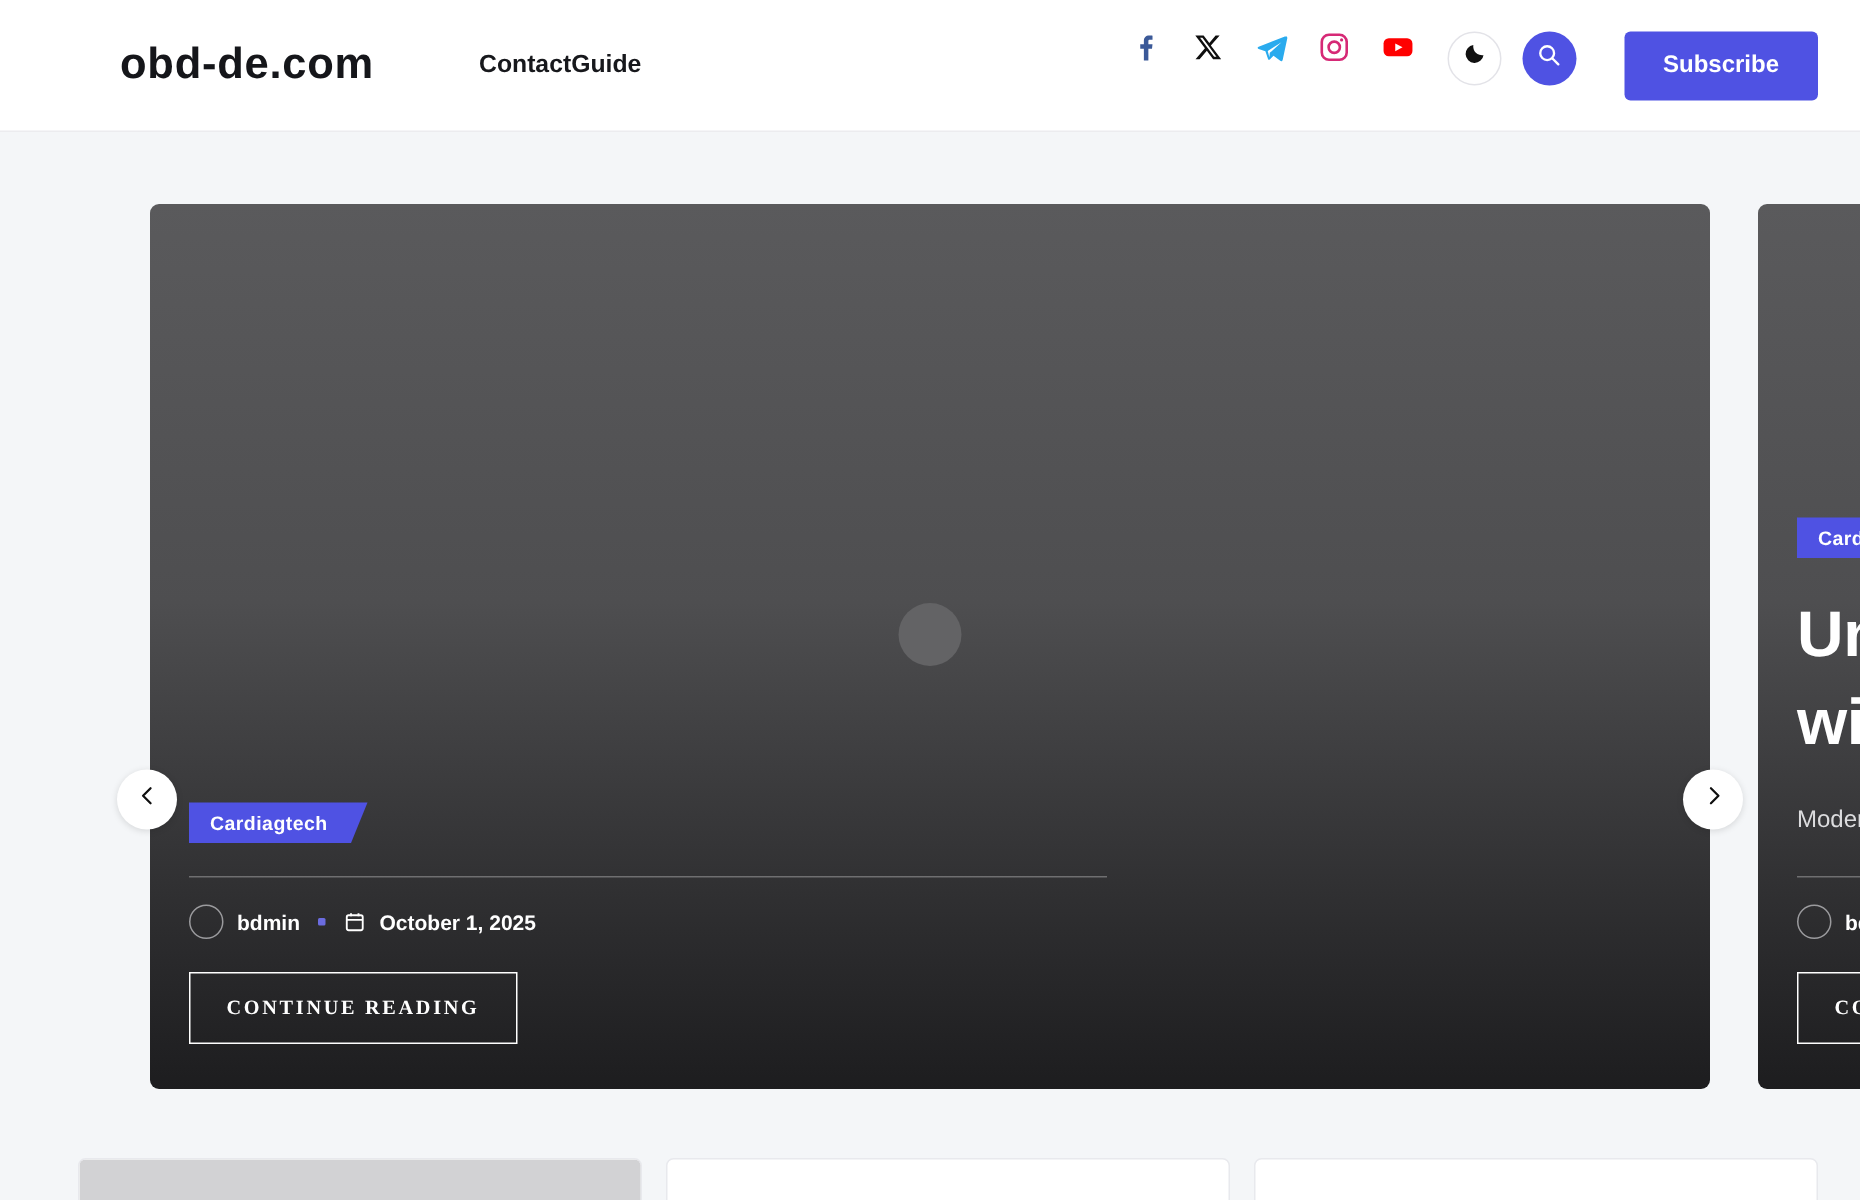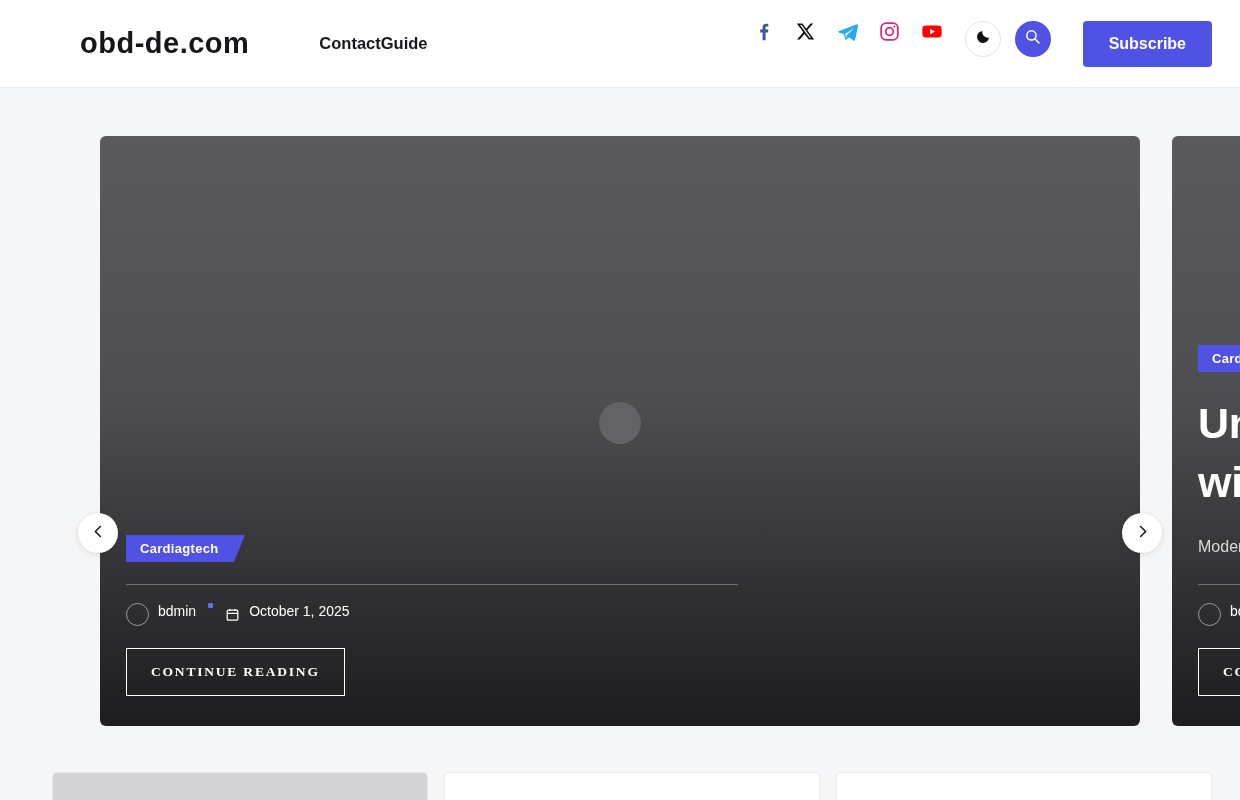--- a/index.html
+++ b/index.html
@@ -155,24 +155,25 @@
     max-width: 600px;
   }
   .divider {
     height: 1px;
     background: rgba(255,255,255,0.3);
     width: 612px;
     margin-bottom: 18px;
   }
   .meta {
     display: flex;
+    align-items: center;
     gap: 9px;
     color: #ffffff;
     font-size: 14px;
-    font-weight: 400;
+    font-weight: 700;
     margin-bottom: 22px;
   }
   .avatar {
     width: 23px; height: 23px;
     border-radius: 50%;
     border: 1px solid #9b9b9e;
     background: transparent;
   }
   .dot-sep {
     width: 5px; height: 5px;

